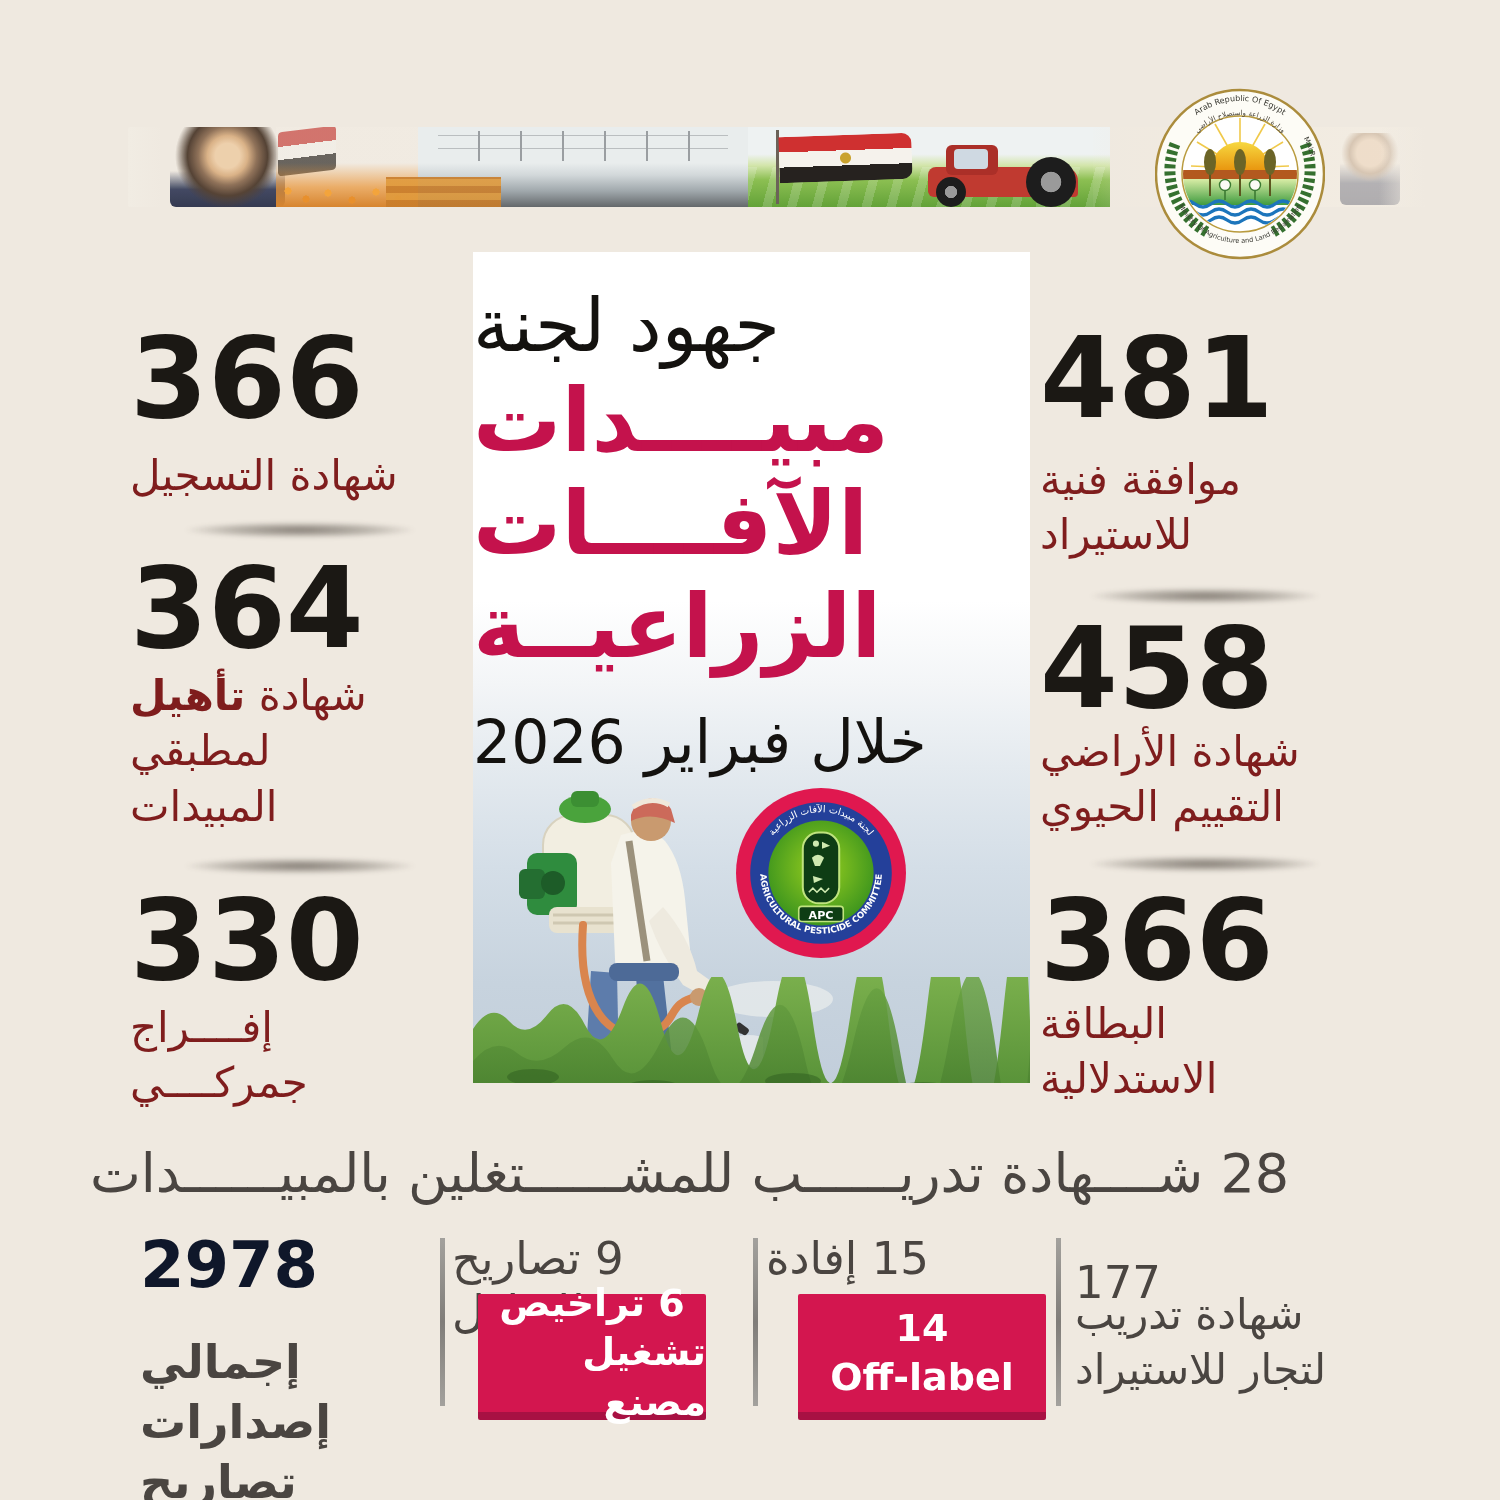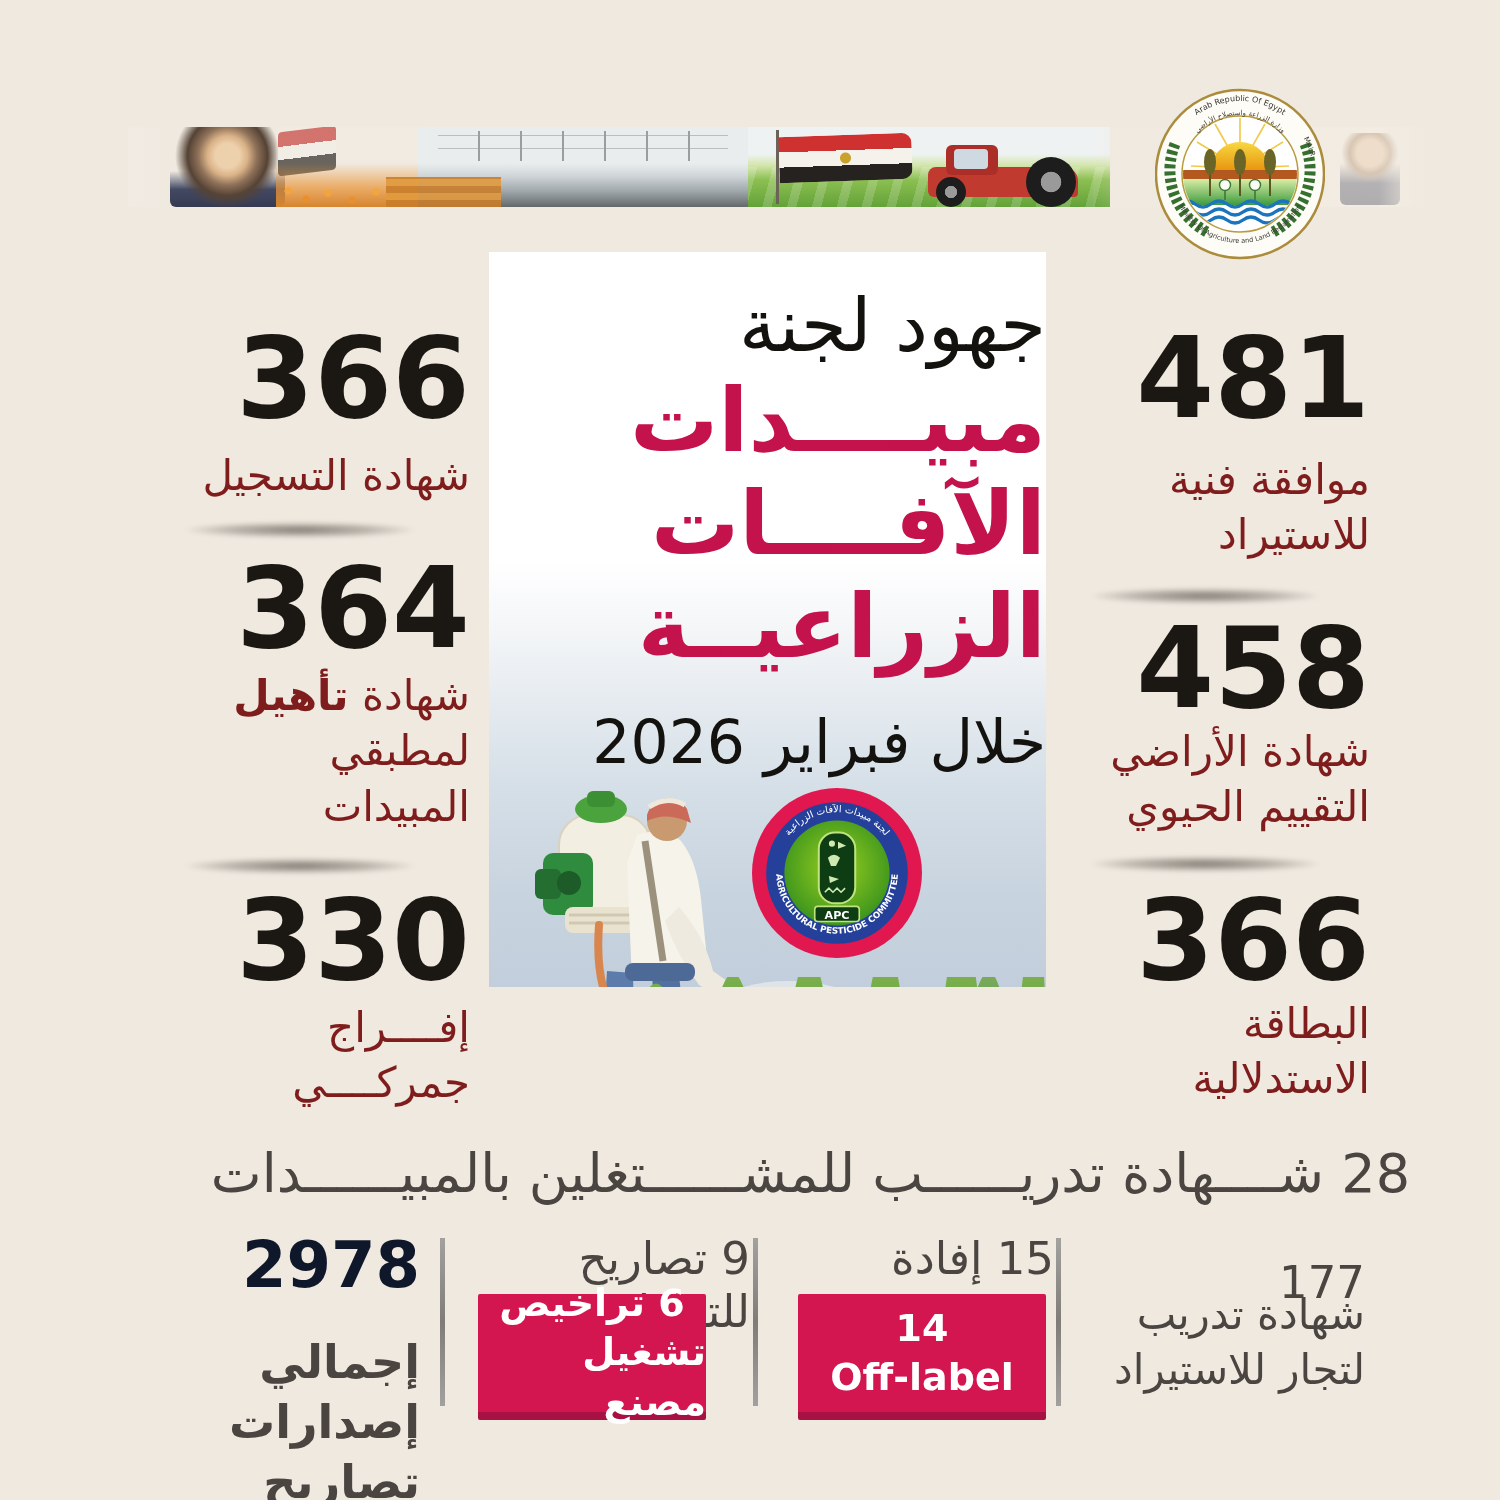--- a/index.html
+++ b/index.html
@@ -1,19 +1,19 @@
 <!DOCTYPE html>
 <html lang="ar"><head>
 <meta charset="utf-8">
 <style>
   html,body{margin:0;padding:0;}
   body{width:1500px;height:1500px;position:relative;overflow:hidden;
        background:#EFE9E0;font-family:"DejaVu Sans","Liberation Sans",sans-serif;}
   .abs{position:absolute;}
-  .ctr{text-align:right;}
+  .ctr{text-align:left;}
   .rtl{direction:rtl;}
   
   .banner{left:128px;top:127px;width:1297px;height:80px;overflow:hidden;border-radius:2px;
     background:linear-gradient(90deg,#f4eee4 0%,#ecdfcd 7%,#eae3d5 14%,#e2e5e6 24%,#e6e8e9 37%,
       #eef0ea 47%,#ddeacf 54%,#d2e5bc 62%,#e9e5da 74%,#f0ead e 85%,#f1ebe0 100%);}
   .bp{position:absolute;}
   .bp-portrait{left:42px;top:0;width:115px;height:80px;opacity:.95;border-radius:6px;
     background:radial-gradient(circle at 50% 36%,#edcfa9 0 16%,#d9b083 26%,#8a6c52 38%,#4c3a2c 52%,rgba(76,58,44,0) 68%),
       linear-gradient(180deg,rgba(240,235,228,0) 55%,#39415c 78%,#2b3149 100%);}
   .bp-flag-s{left:150px;top:2px;width:58px;height:44px;opacity:.8;border-radius:4px;transform:skewY(-7deg);
@@ -63,22 +63,22 @@
     background:radial-gradient(circle at 35% 35%,#fbbf6a,#f59a2c 60%,#d97c14);}
   .bp-man2{left:1212px;top:6px;width:60px;height:72px;opacity:.35;border-radius:6px;
     background:radial-gradient(circle at 50% 28%,#e8c49d 0 22%,#a5805d 34%,rgba(0,0,0,0) 48%),
       linear-gradient(180deg,transparent 42%,#41465e 70%,#353a50 100%);}
   .bp-farmers{left:1278px;top:28px;width:120px;height:52px;opacity:.4;
     background:radial-gradient(ellipse 18px 26px at 30px 30px,#6b5a40 0 60%,transparent 62%),
       radial-gradient(ellipse 16px 28px at 76px 26px,#7d6a4c 0 60%,transparent 62%);}
   .banner-fade-l{left:0;top:0;width:34px;height:80px;background:linear-gradient(90deg,#f1ece3,rgba(241,236,227,0));}
   .banner-fade-r{right:0;top:0;width:46px;height:80px;background:linear-gradient(270deg,#efe9e0,rgba(239,233,224,0));}
   
-  .card{left:473px;top:252px;width:557px;height:735px;overflow:hidden;
-    background:linear-gradient(180deg,#ffffff 0%,#ffffff 42%,#f3f5f7 52%,#e4eaef 62%,#d4dee7 74%,#c7d3de 88%,#c2cedb 100%);margin-left:16px;}
+  .card{left:473px;top:252px;width:557px;height:831px;overflow:hidden;
+    background:linear-gradient(180deg,#ffffff 0%,#ffffff 42%,#f3f5f7 52%,#e4eaef 62%,#d4dee7 74%,#c7d3de 88%,#c2cedb 100%);}
   .card-t1{left:0;top:30px;width:557px;font-size:74px;color:#14120f;}
   .card-t-main{left:0;top:118px;width:557px;font-size:88px;font-weight:bold;line-height:1.17;}
   .card-sub{left:0;top:455px;width:557px;font-size:60px;color:#14120f;}
   .farmer-svg{left:40px;top:505px;width:250px;height:360px;}
   .apc-svg{left:262px;top:535px;width:172px;height:172px;}
   .field-svg{left:0;top:725px;width:557px;height:140px;}
   
   .stat-num{font-size:112px;font-weight:bold;color:#1b1814;line-height:1;}
   .stat-label{font-size:42px;color:#7f1d1d;line-height:1.32;}
   .shadow-ellipse{width:230px;height:16px;border-radius:50%;

